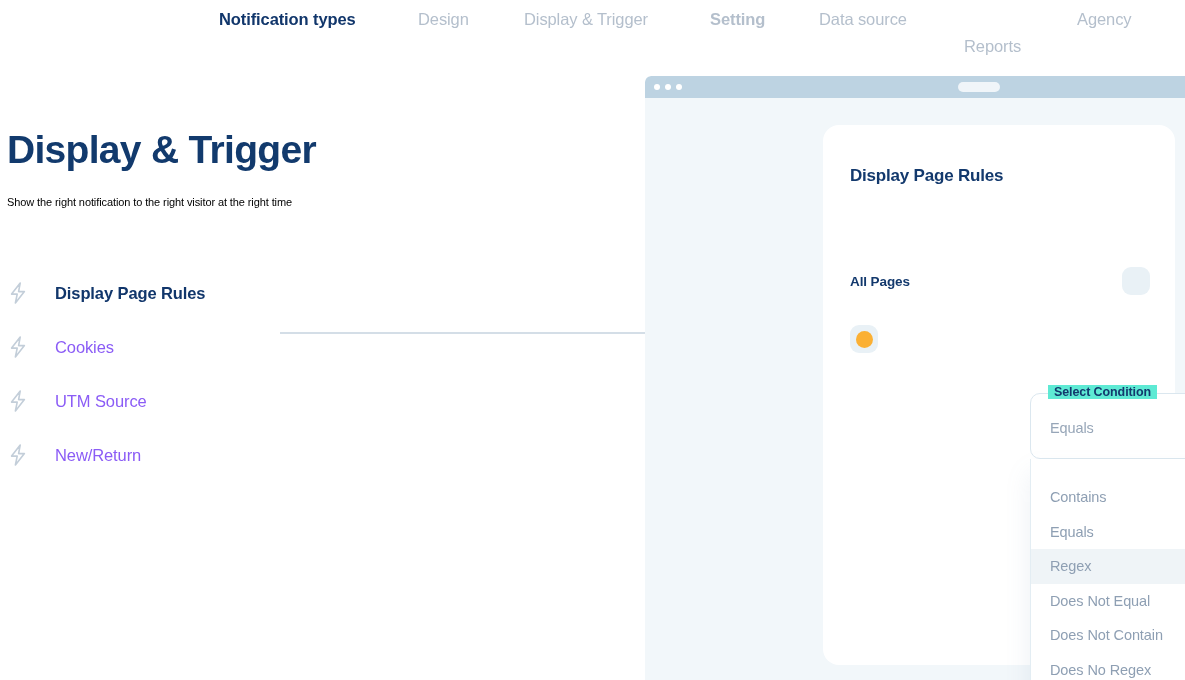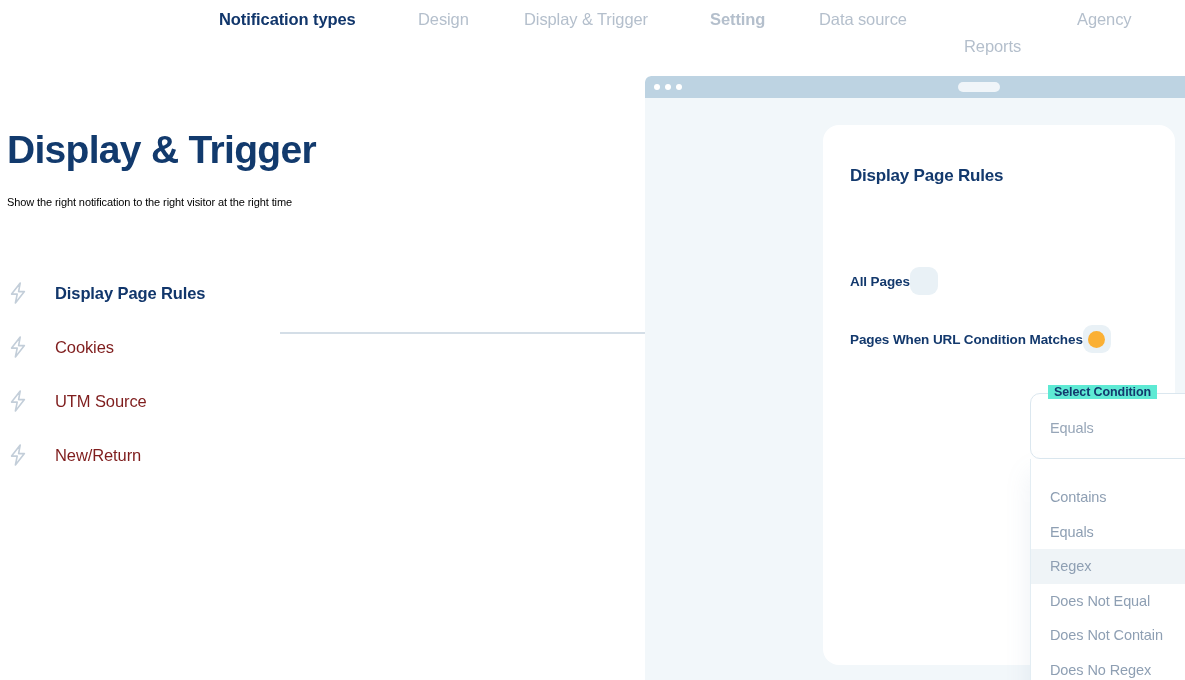--- a/index.html
+++ b/index.html
@@ -86,21 +86,21 @@
     position: absolute;
     left: 7px;
     width: 22px;
     height: 24px;
     display: block;
   }
   .rule-label {
     position: absolute;
     left: 55px;
     font-size: 16.5px;
-    color: #7f1d1d;
+    color: #8b5cf6;
     letter-spacing: -0.1px;
   }
   .rule-item.active .rule-label {
     color: #11366b;
     font-weight: bold;
     left: 55px;
   }
   #rule-divider {
     position: absolute;
     left: 280px;
@@ -165,20 +165,21 @@
     letter-spacing: -0.2px;
   }
 
   .toggle-row {
     position: absolute;
     left: 27px;
     width: 300px;
     height: 28px;
     display: flex;
     align-items: center;
+    justify-content: space-between;
     cursor: pointer;
   }
   #row-all-pages { top: 142px; }
   #row-url-condition { top: 200px; }
   .toggle-label {
     font-size: 13.5px;
     font-weight: bold;
     color: #13396d;
     letter-spacing: -0.1px;
   }
@@ -322,21 +323,20 @@
   <div id="rules-card">
 
     <div id="card-title">Display Page Rules</div>
 
     <div class="toggle-row" id="row-all-pages">
       <span class="toggle-label">All Pages</span>
       <span class="toggle-box"></span>
     </div>
 
     <div class="toggle-row" id="row-url-condition">
-      <span class="toggle-label">Pages When URL Condition Matches</span>
       <span class="toggle-box">
         <span class="toggle-dot"></span>
       </span>
     </div>
 
     <div id="select-condition">
       <span id="select-condition-legend">Select Condition</span>
       <span id="select-condition-value">Equals</span>
     </div>
 

